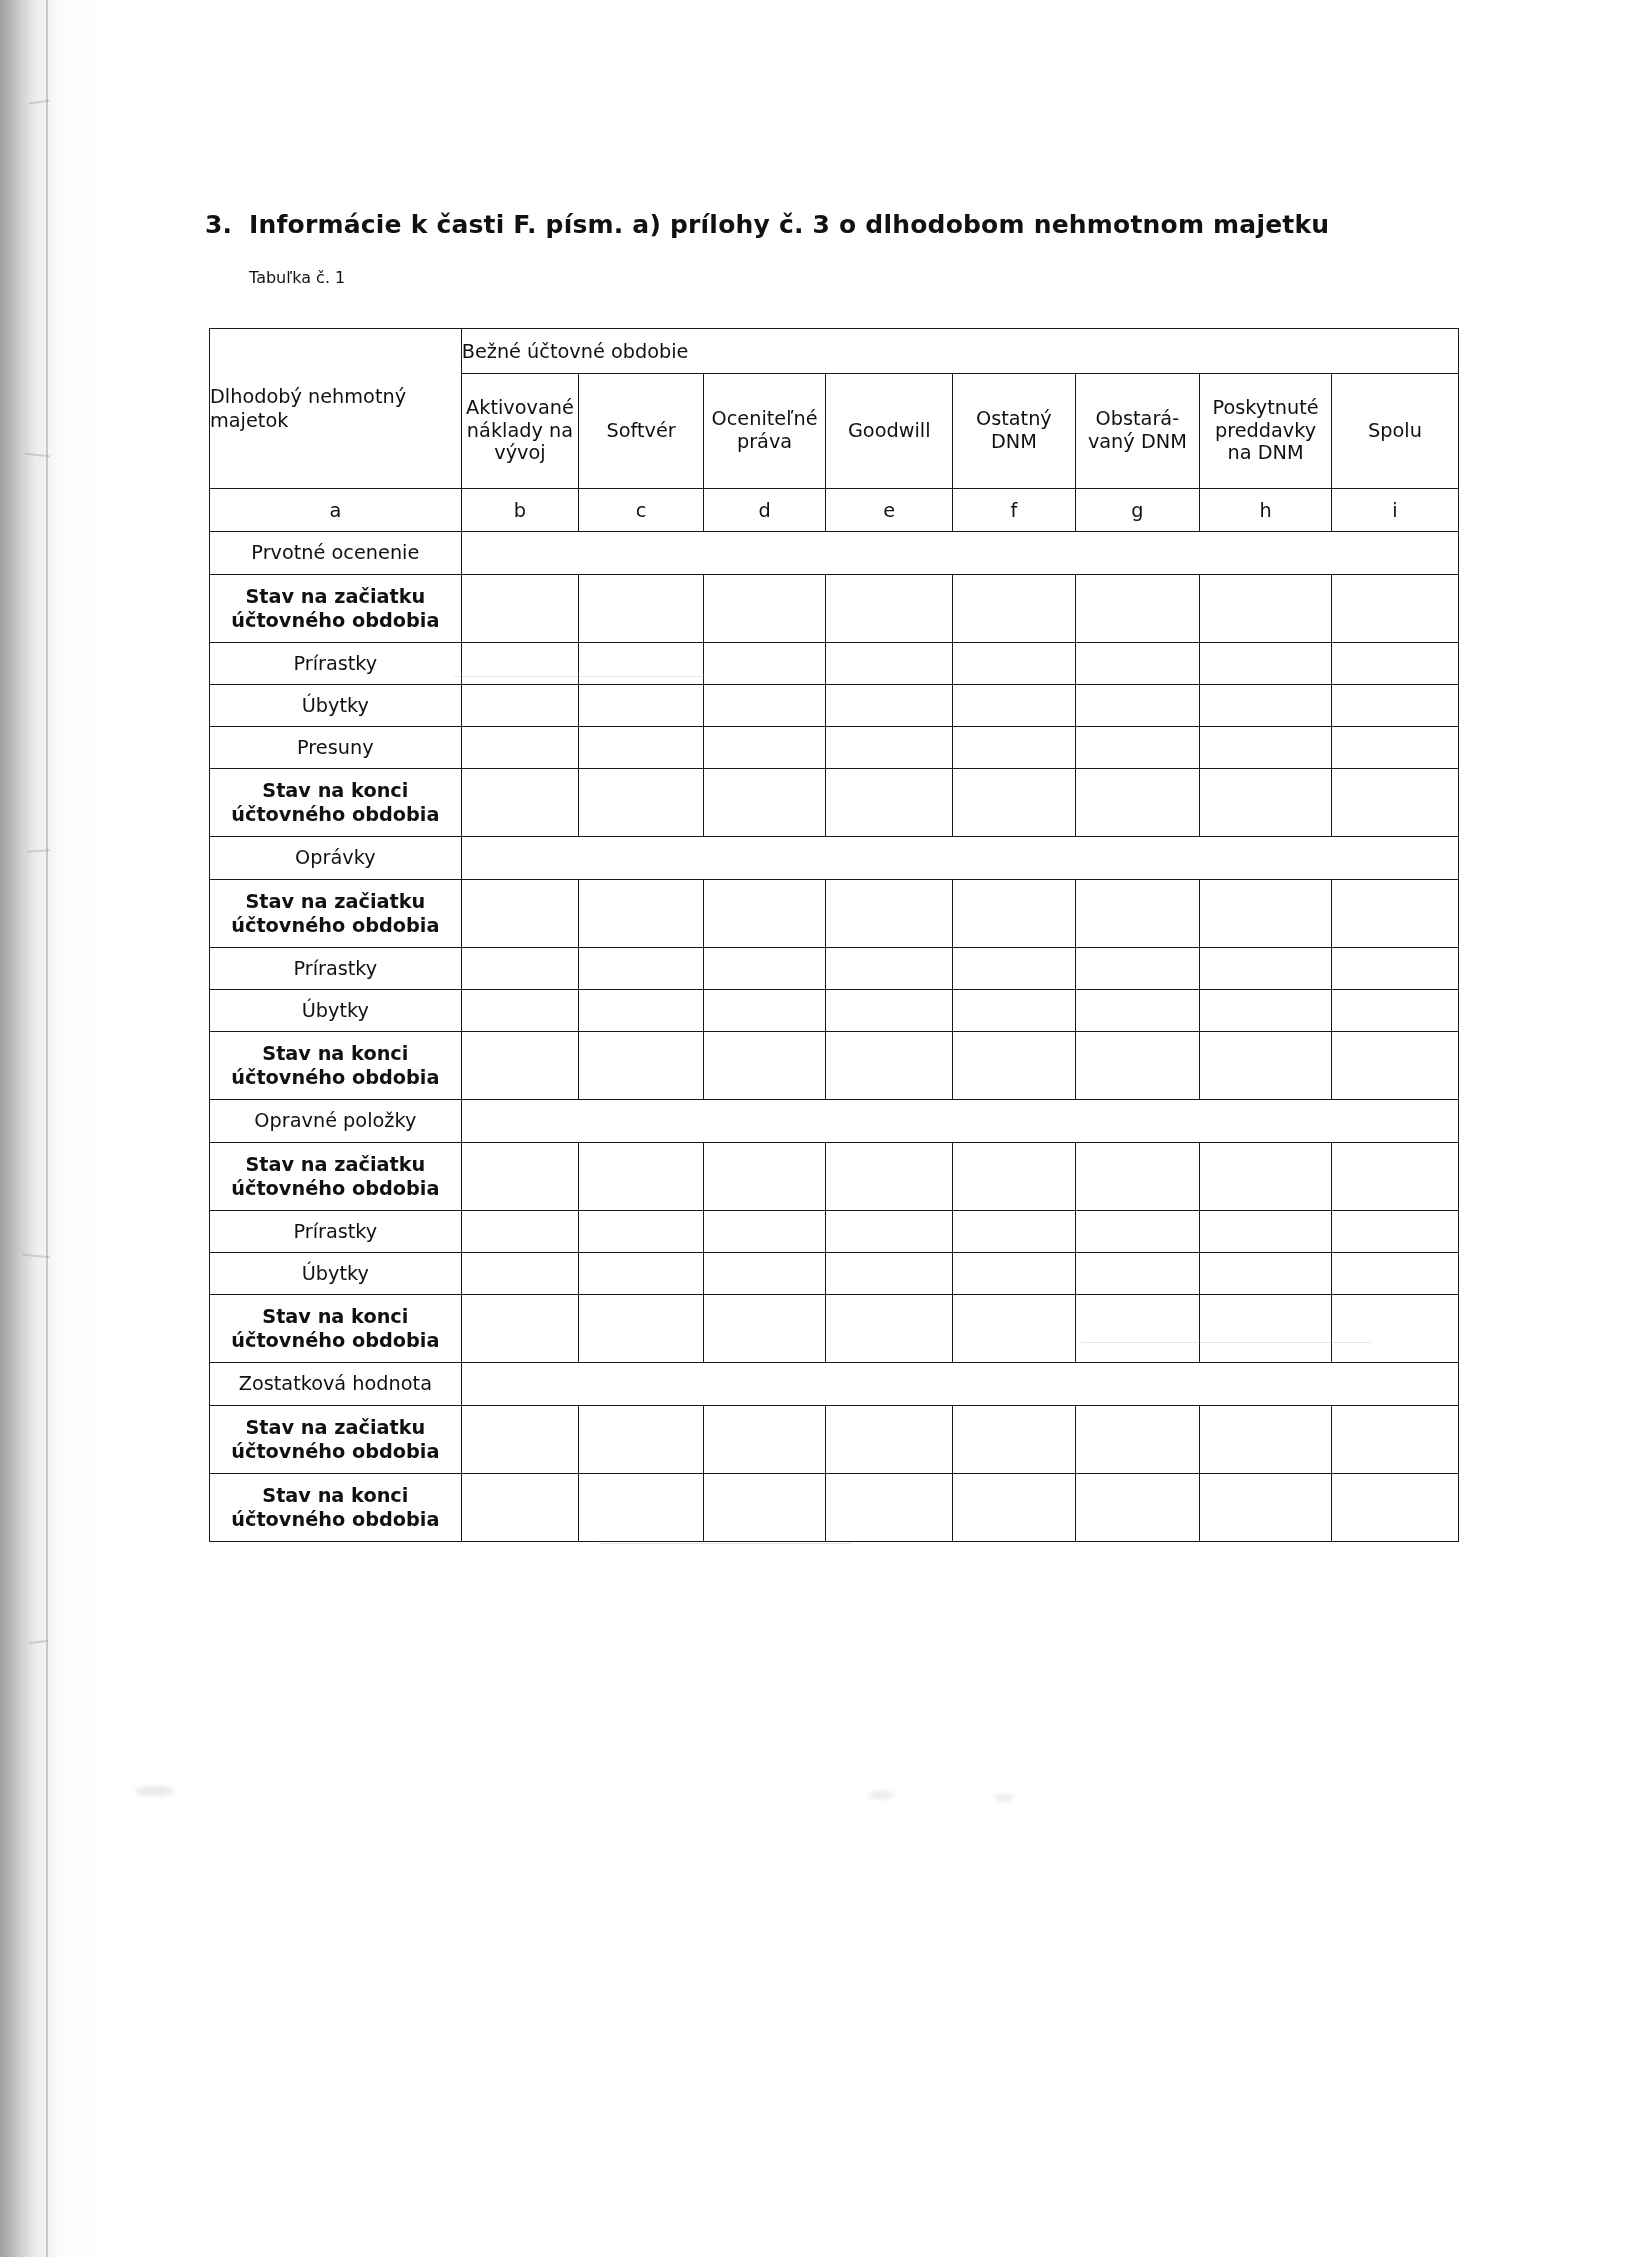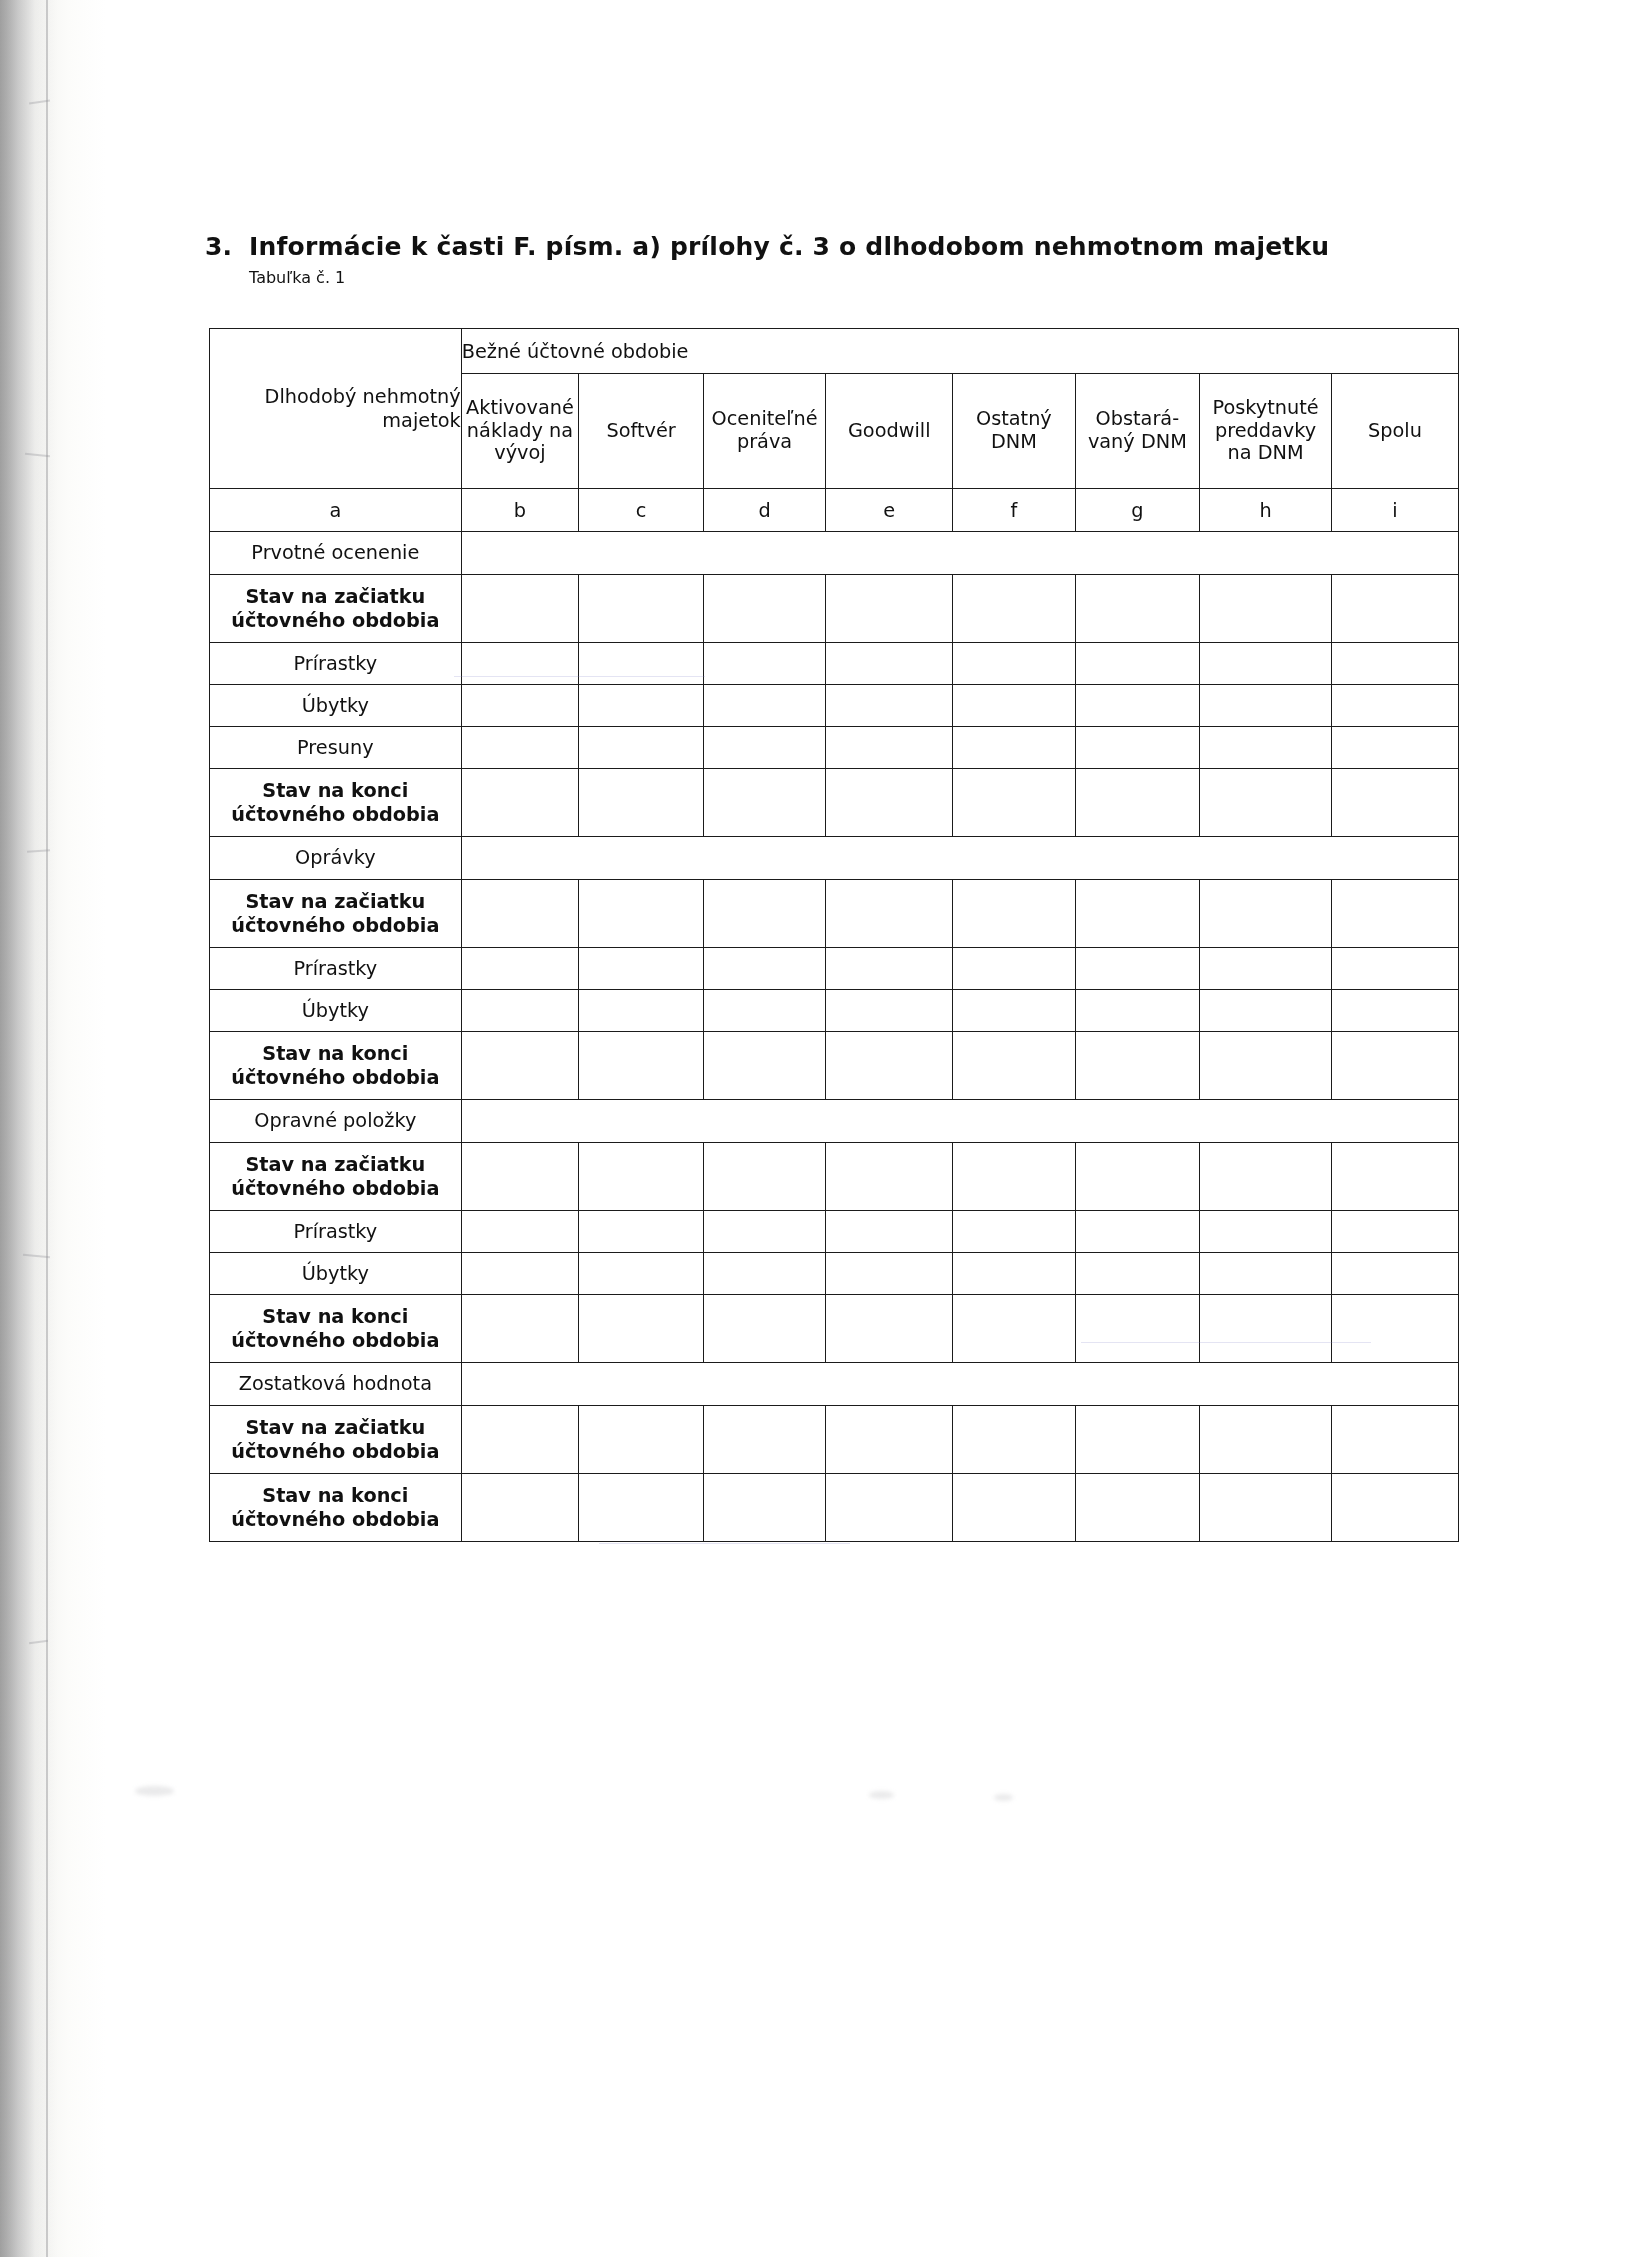--- a/index.html
+++ b/index.html
@@ -65,21 +65,20 @@
   
   .heading {
     position: absolute;
     left: 205px;
     top: 210px;
     width: 1207px;
     font-weight: bold;
     font-size: 25px;
     letter-spacing: 0.2px;
     color: #111;
-    margin-top: 22px;
   }
   .heading .num {
     display: inline-block;
     width: 44px;
   }
   .subheading {
     position: absolute;
     left: 249px;
     top: 268px;
     font-size: 16px;
@@ -109,21 +108,21 @@
     height: 44px;
   }
   .colhead {
     text-align: center;
     font-size: 19.3px;
     line-height: 1.18;
     height: 114px;
     padding: 1.9px 3.9px;
   }
   .rowhead-main {
-    text-align: right;
+    text-align: left;
     font-size: 19.3px;
     line-height: 1.2;
     padding: 3.9px 5.8px;
   }
   .letter-row td {
     text-align: center;
     height: 42px;
     font-size: 19.3px;
   }
   .letter-row td.first { text-align: center; }

